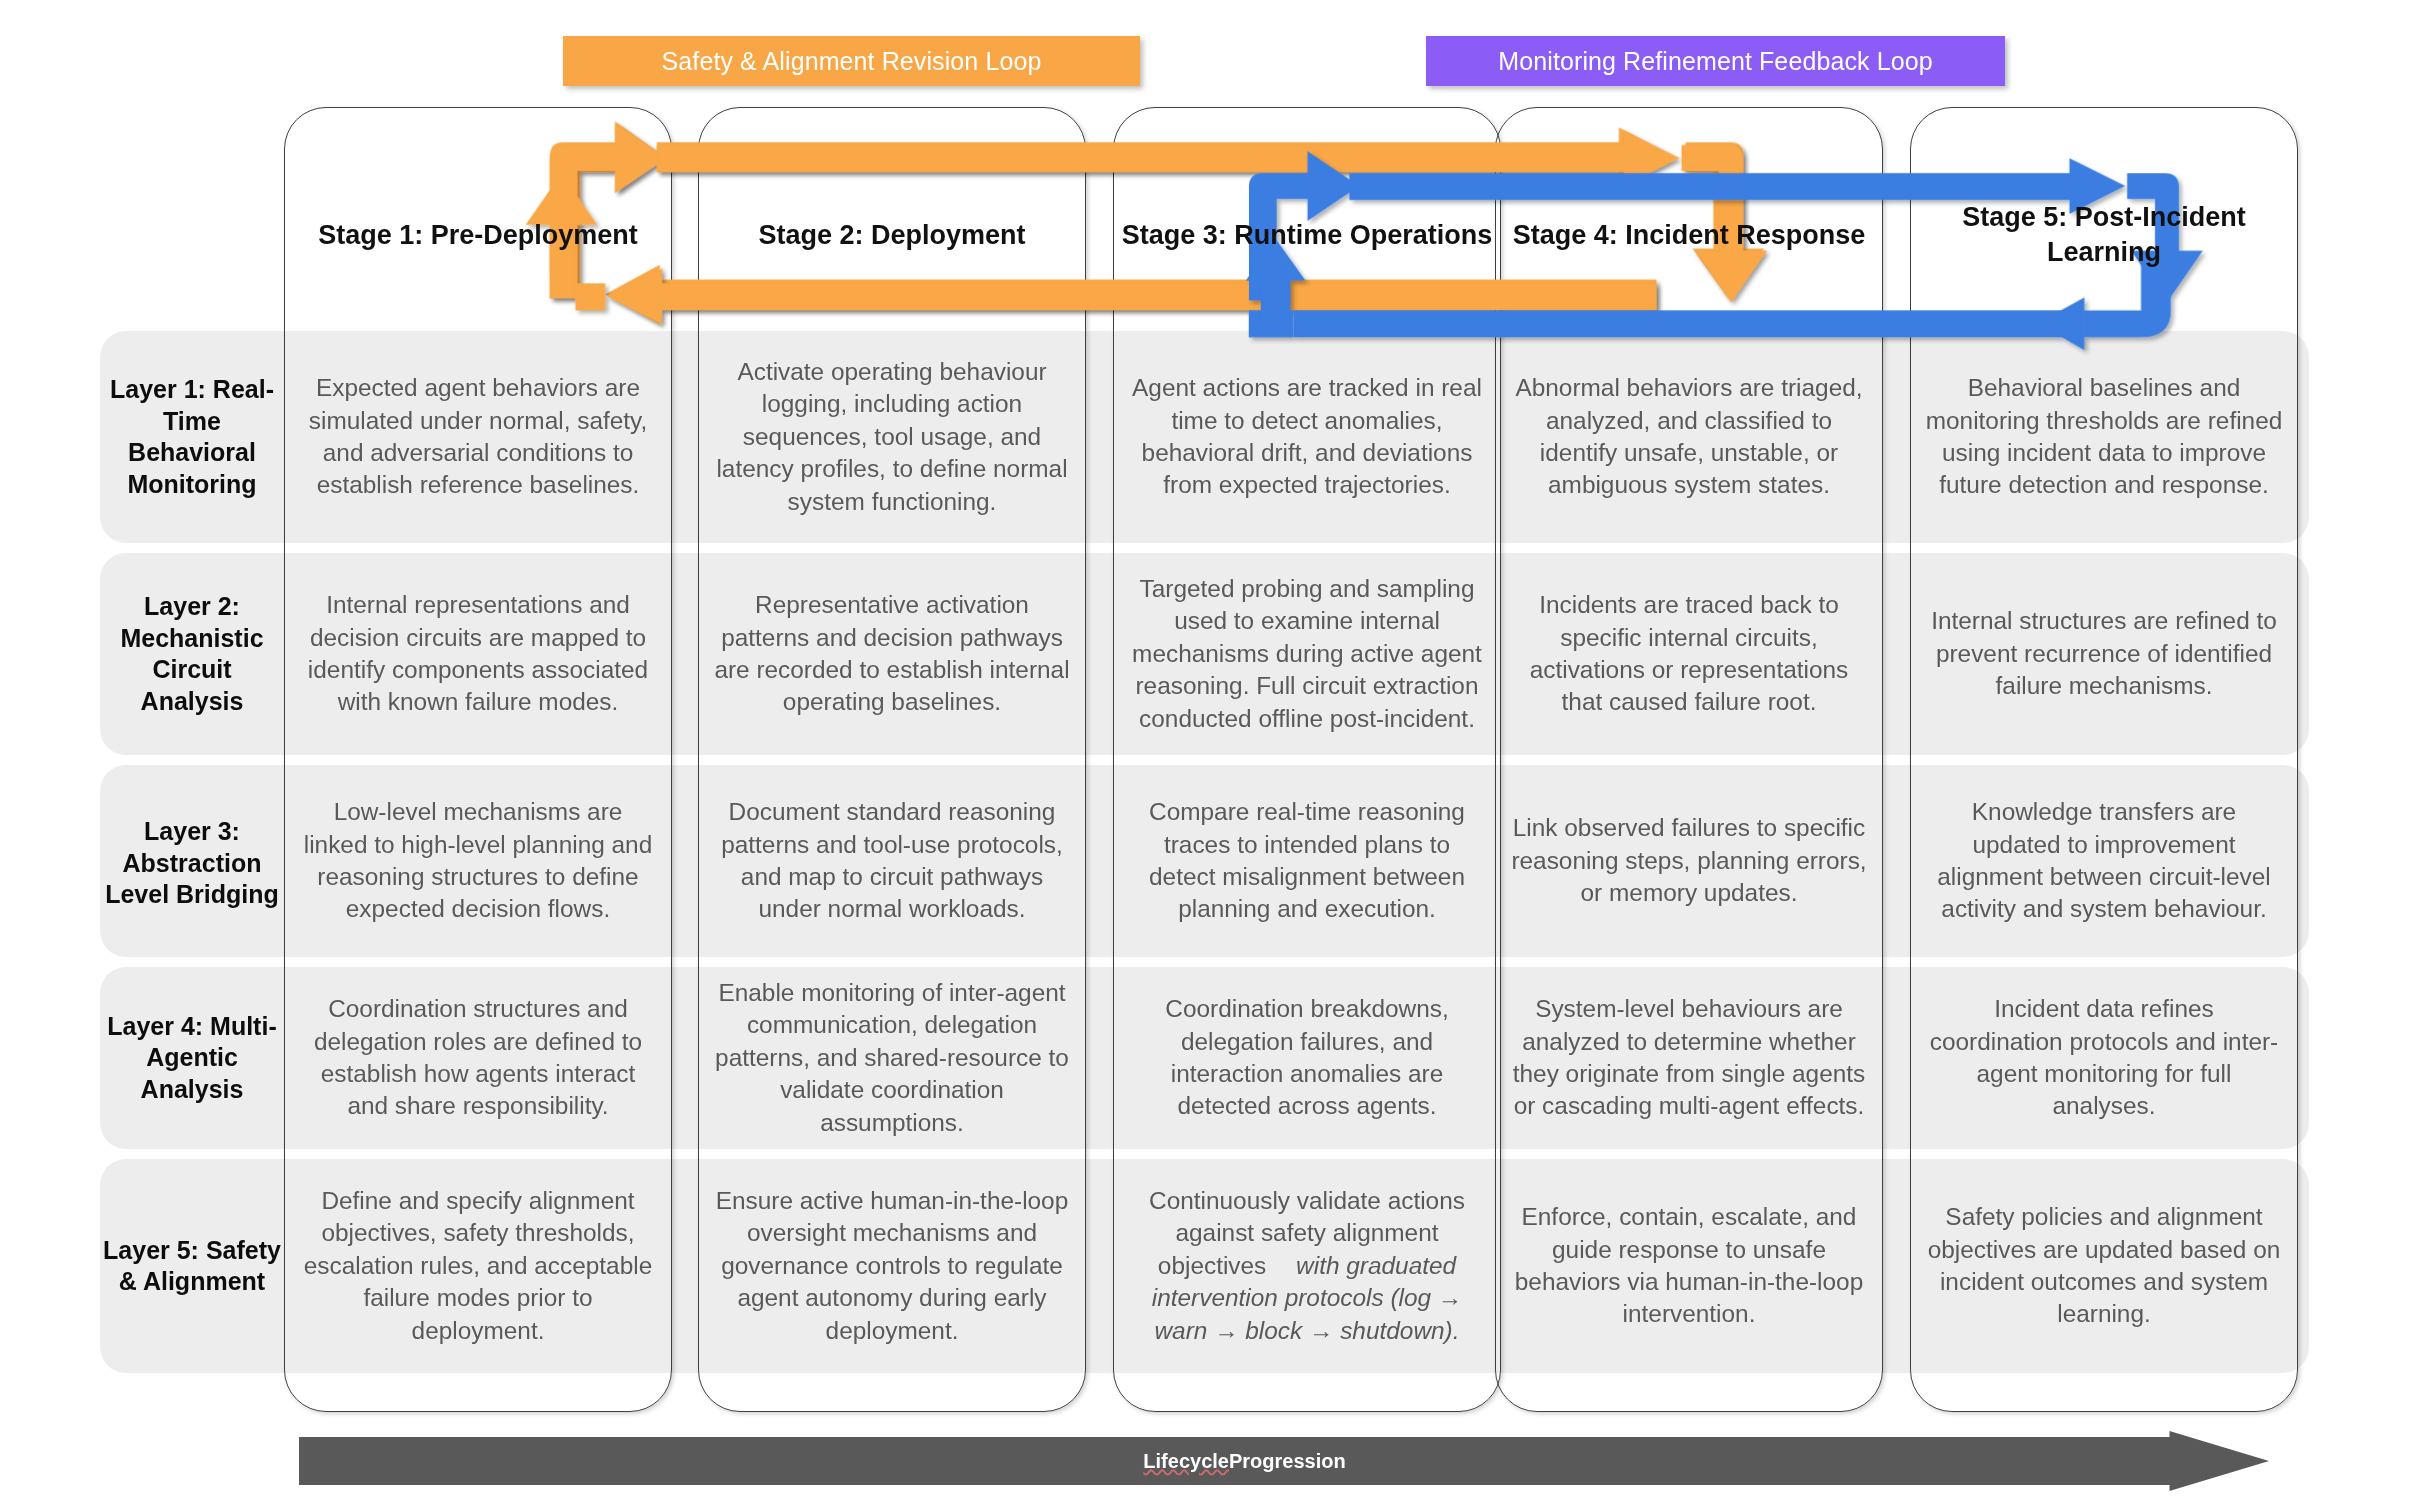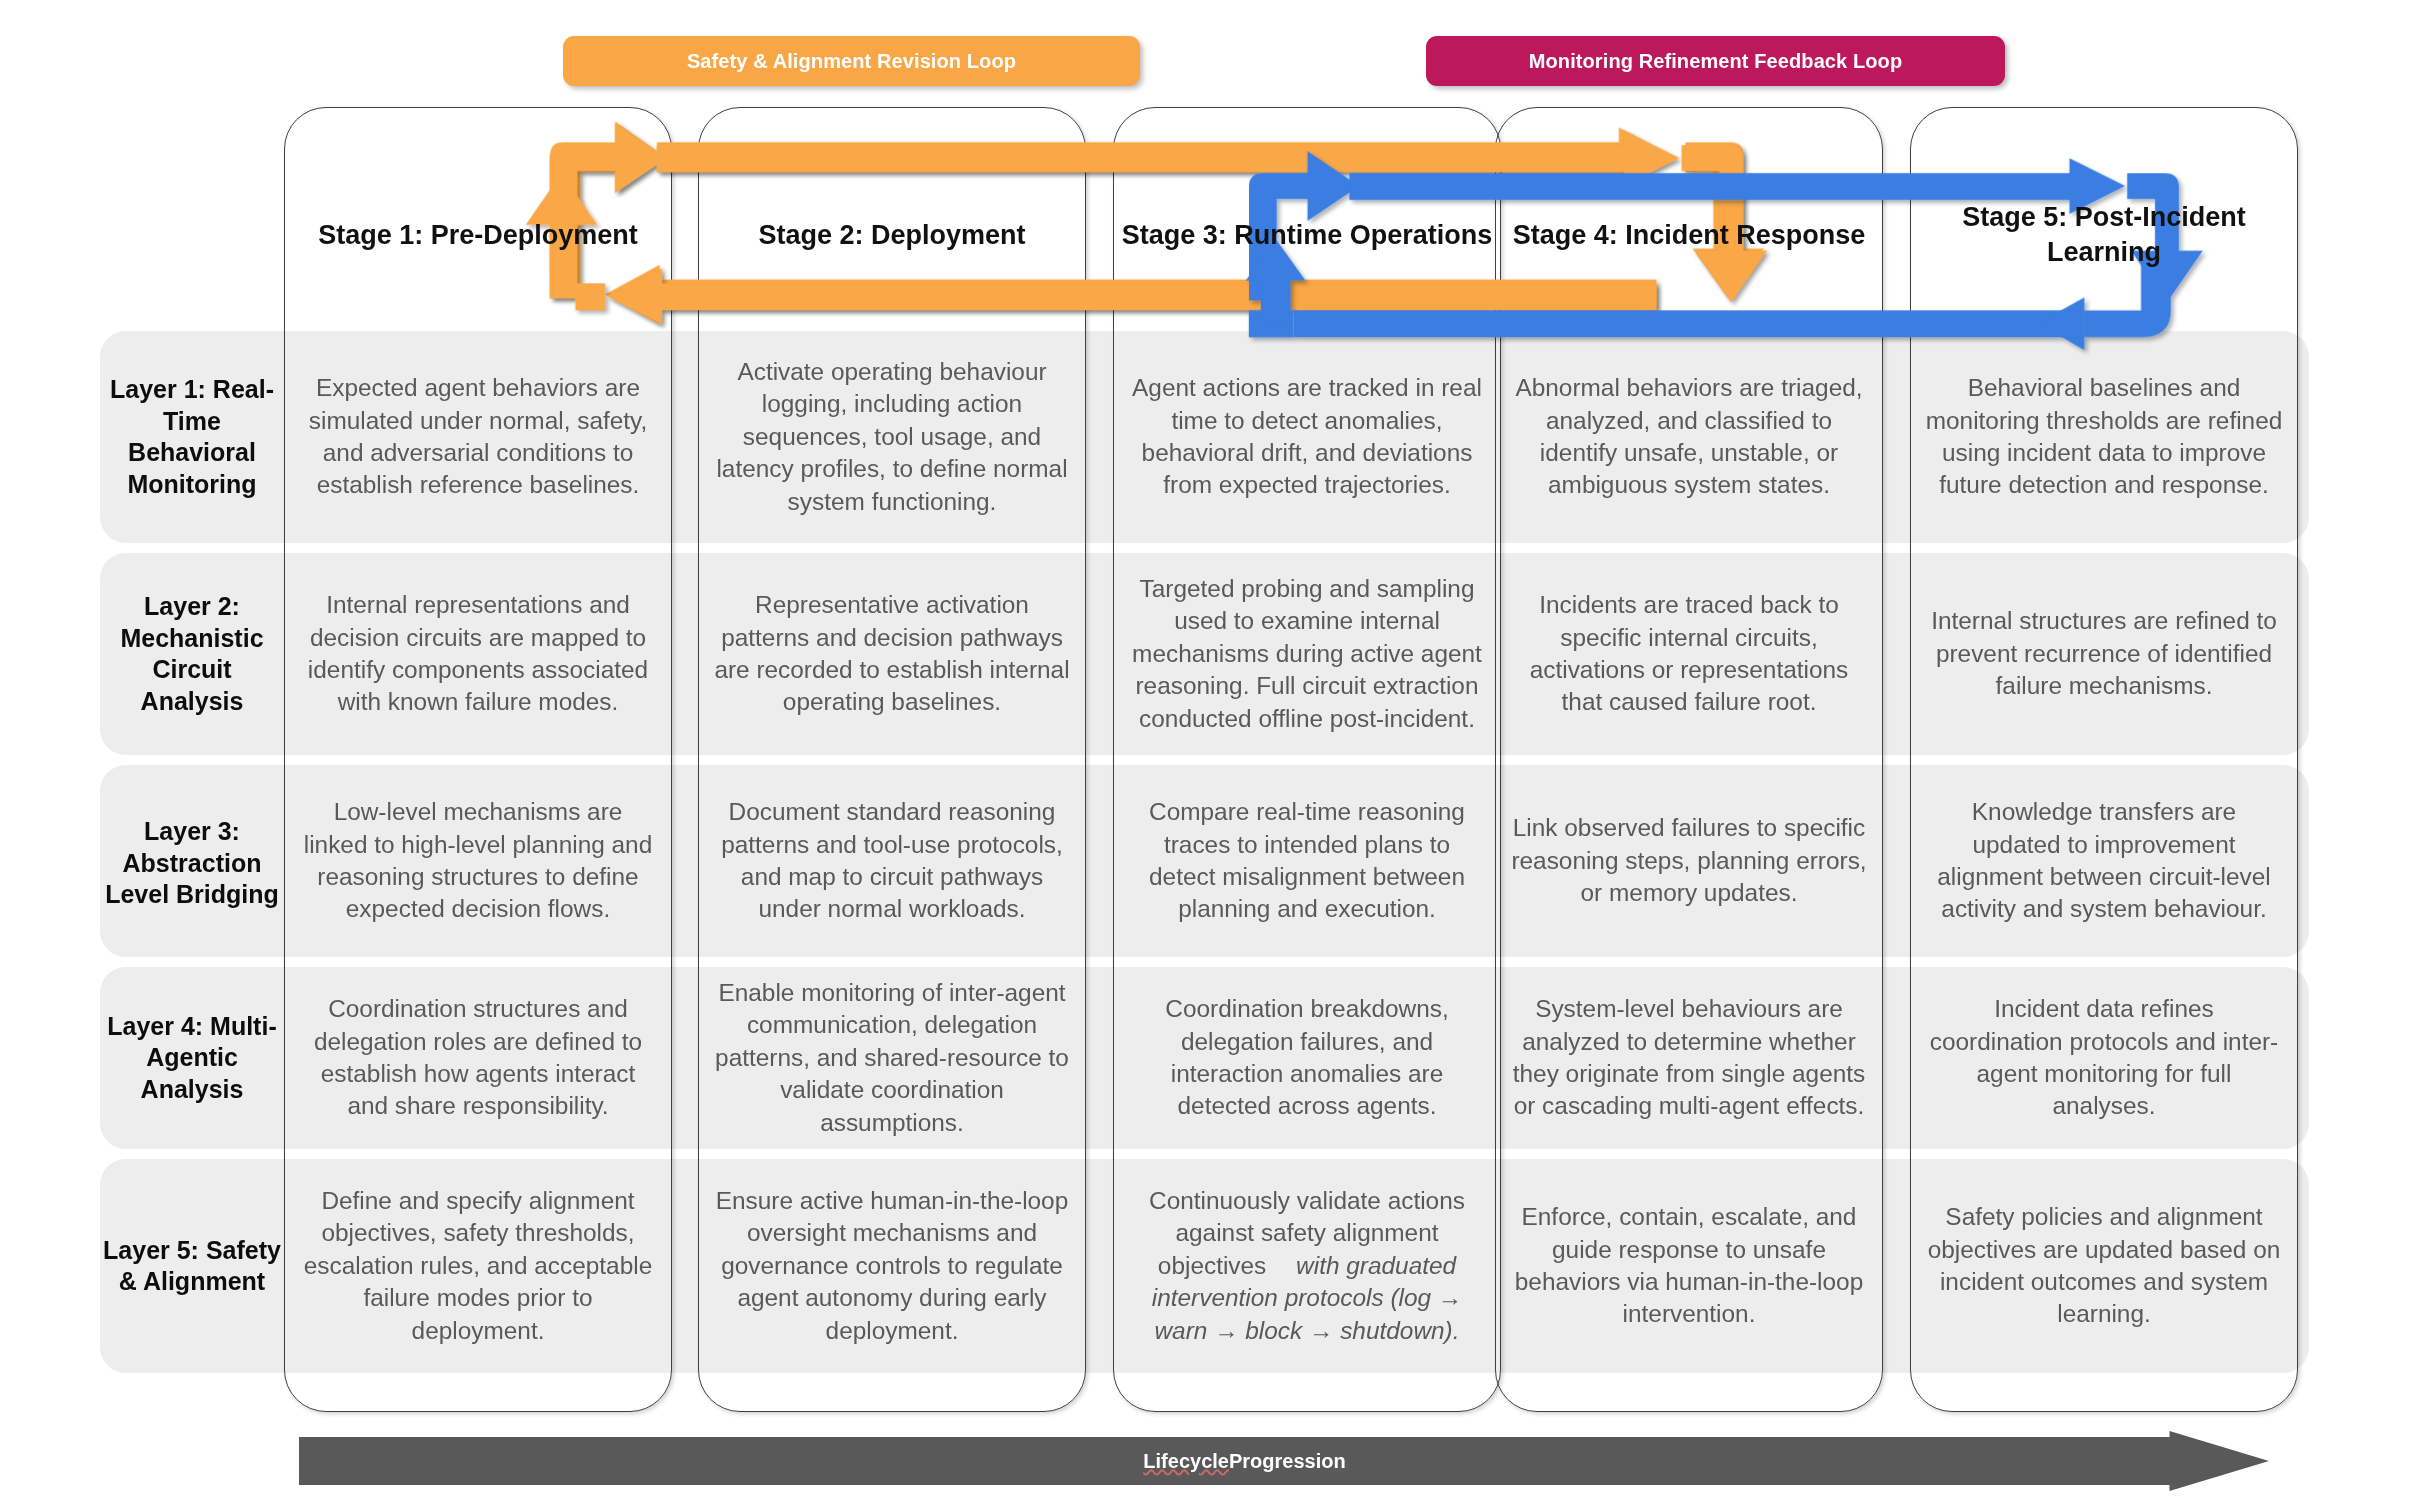--- a/index.html
+++ b/index.html
@@ -10,36 +10,35 @@
     font-family:"Liberation Sans", sans-serif;
     position:relative;
     overflow:hidden;
   }
   .canvas{position:absolute;left:0;top:0;width:2412px;height:1508px;}
 
   
   .loop-label{
     position:absolute;
     color:#ffffff;
-    font-weight:bold;
-    font-size:20px;
+    font-weight:normal;
+    font-size:25px;
     letter-spacing:0.1px;
     display:flex;align-items:center;justify-content:center;
     box-shadow:3px 3px 5px rgba(0,0,0,0.25);
     white-space:nowrap;
     z-index:40;
-    border-radius:11px;
   }
   #loop-label-orange{
     left:563px;top:36px;width:577px;height:50px;
     background:#F9A746;
   }
   #loop-label-blue{
     left:1426px;top:36px;width:579px;height:50px;
-    background:#be185d;
+    background:#8b5cf6;
   }
 
   
   .stage-col{
     position:absolute;
     top:107px;
     height:1305px;
     border:1.6px solid #3f3f3f;
     border-radius:42px;
     background:transparent;

